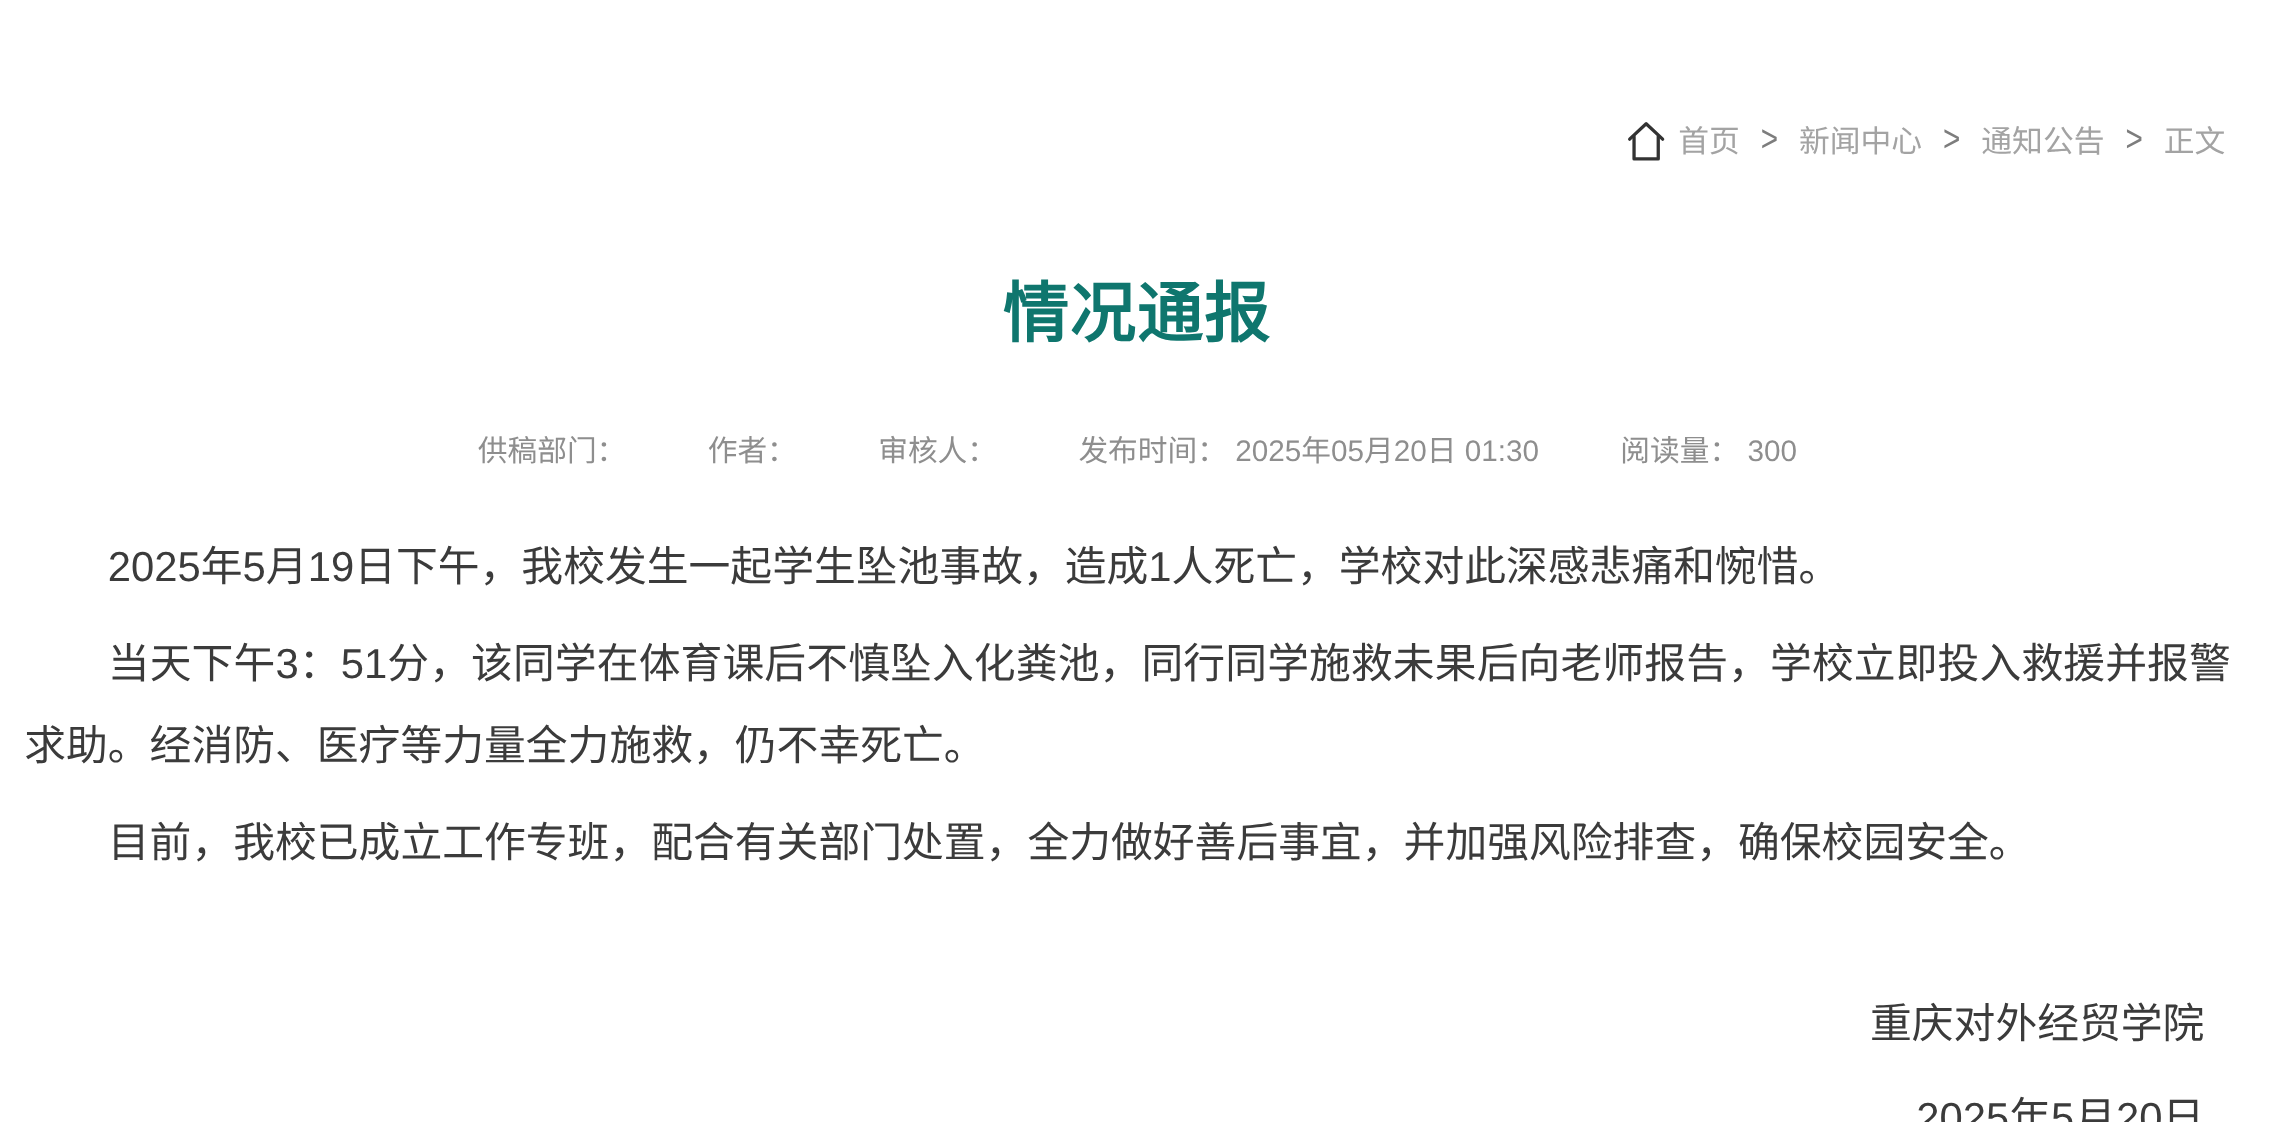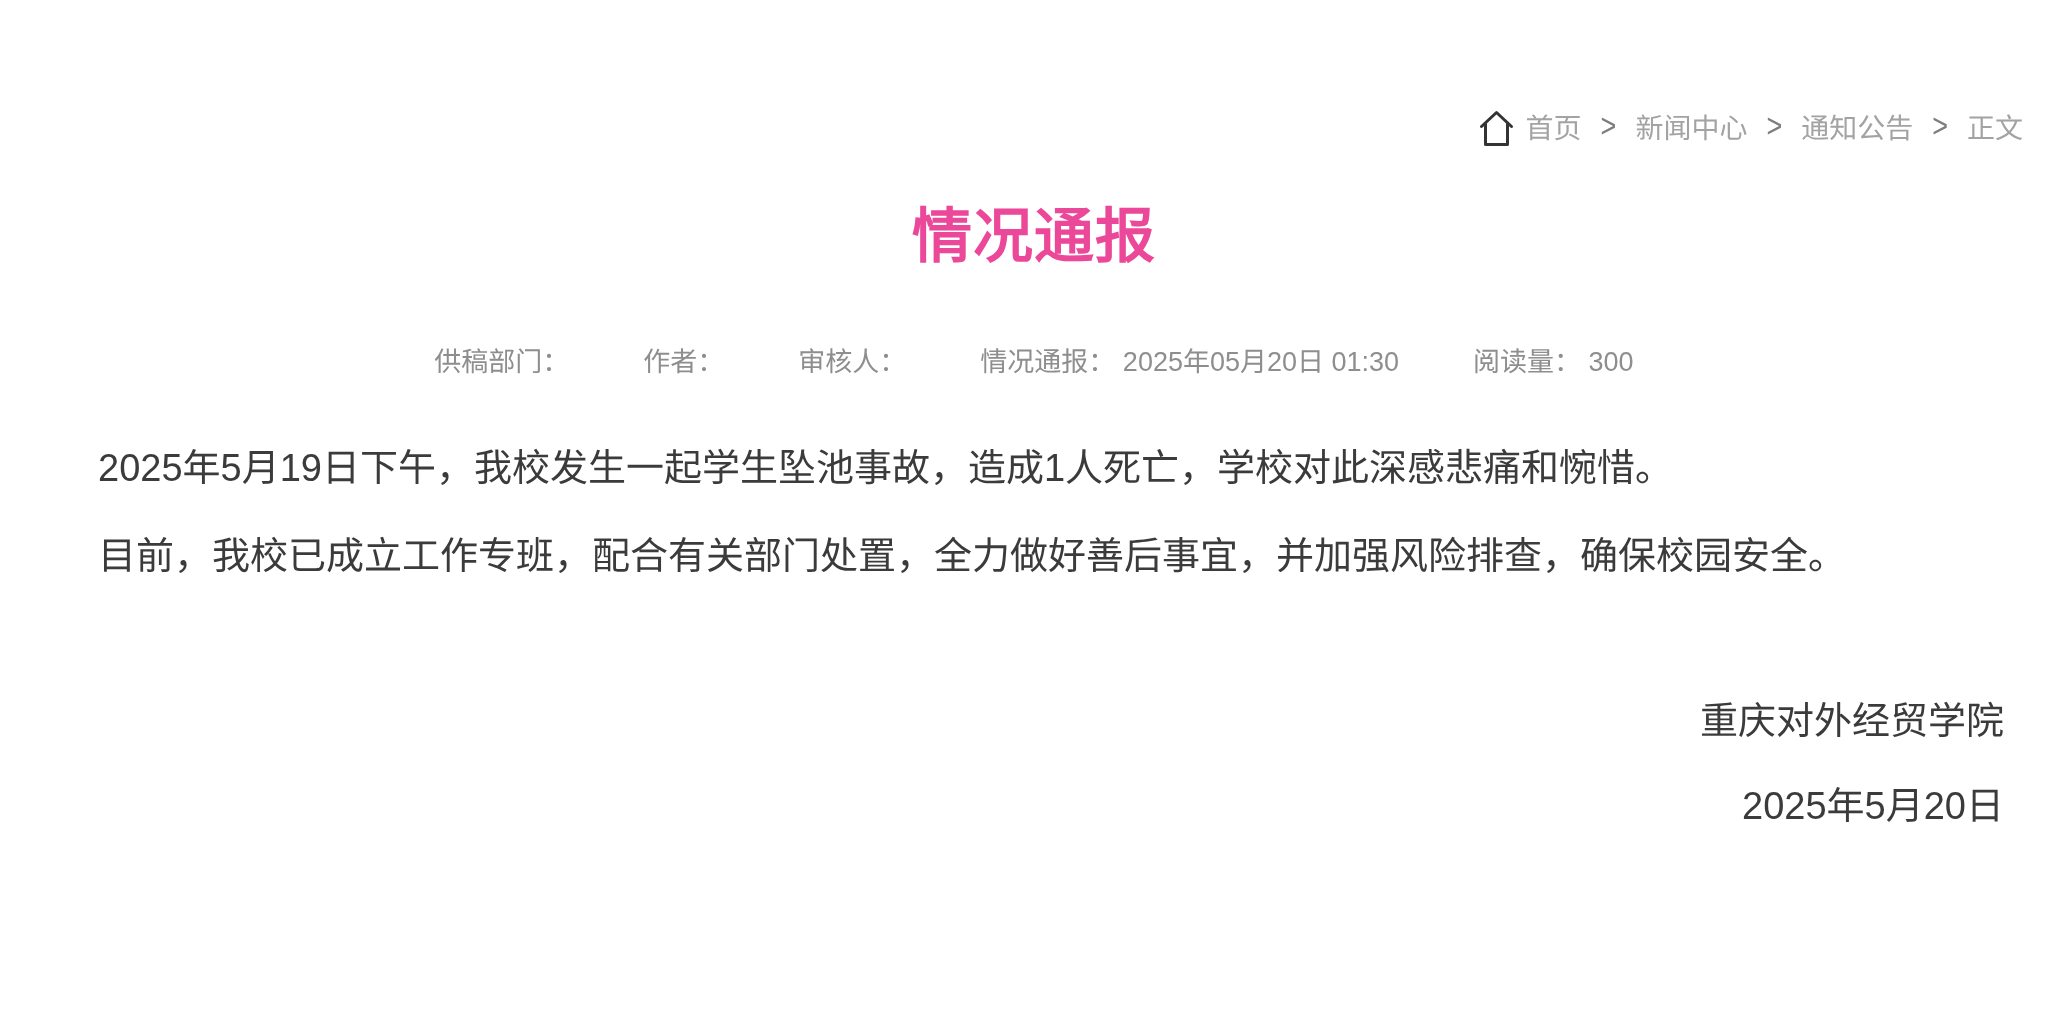--- a/index.html
+++ b/index.html
@@ -45,26 +45,26 @@
     top: 2px;
   }
   .sep {
     color: #7d7d7d;
     font-size: 27px;
     transform: scaleY(1.25);
     display: inline-block;
   }
   
   .title {
-    margin: 56px 0 0 0;
+    margin: 104px 0 0 0;
     text-align: center;
     font-size: 60px;
     line-height: 69px;
     font-weight: 700;
-    color: #ec4899;
+    color: #0f766e;
     letter-spacing: 1px;
   }
   
   .meta {
     margin-top: 69px;
     display: flex;
     justify-content: center;
     align-items: baseline;
     gap: 74px;
     font-size: 27px;
@@ -128,29 +128,30 @@
     <span class="meta-item">
       <span>供稿部门：</span>
     </span>
     <span class="meta-item">
       <span>作者：</span>
     </span>
     <span class="meta-item">
       <span>审核人：</span>
     </span>
     <span class="meta-item">
-      <span>情况通报：</span>
+      <span>发布时间：</span>
       <span>2025年05月20日 01:30</span>
     </span>
     <span class="meta-item">
       <span>阅读量：</span>
       <span>300</span>
     </span>
   </div>
 
   <article class="article">
     <p>2025年5月19日下午，我校发生一起学生坠池事故，造成1人死亡，学校对此深感悲痛和惋惜。</p>
+    <p>当天下午3：51分，该同学在体育课后不慎坠入化粪池，同行同学施救未果后向老师报告，学校立即投入救援并报警求助。经消防、医疗等力量全力施救，仍不幸死亡。</p>
     <p>目前，我校已成立工作专班，配合有关部门处置，全力做好善后事宜，并加强风险排查，确保校园安全。</p>
     <p class="signature">重庆对外经贸学院</p>
     <p class="sign-date">2025年5月20日</p>
   </article>
 
 </div>
 
 </body></html>

